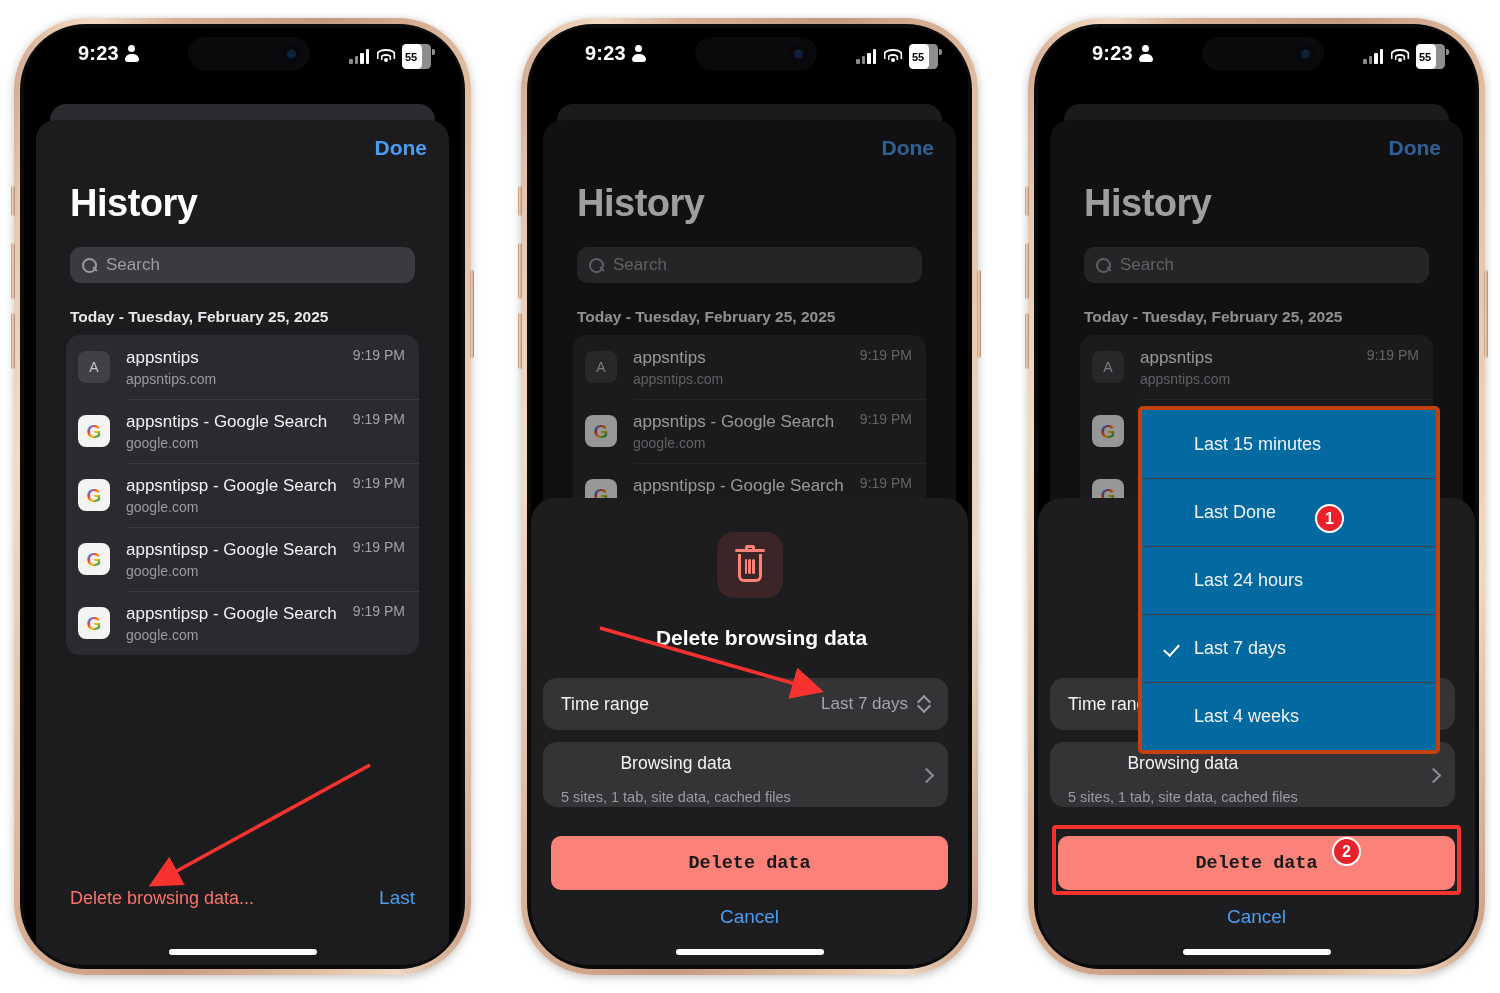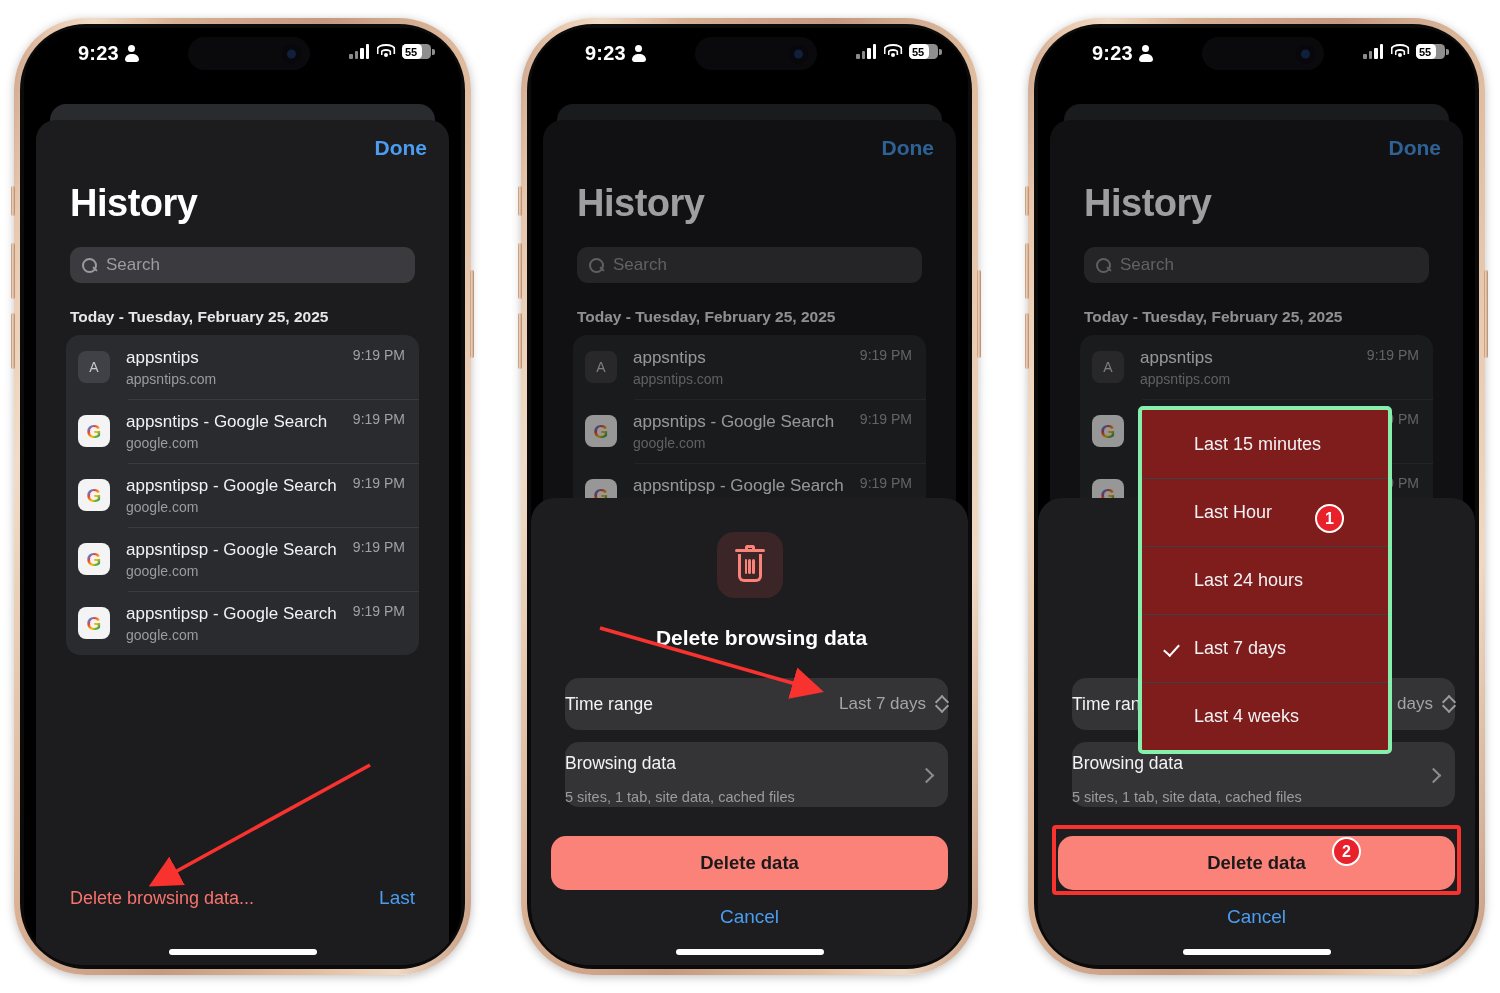--- a/index.html
+++ b/index.html
@@ -64,21 +64,21 @@
   .bars i { width: 3.5px; background: #fff; border-radius: 1px; display:block; }
   .bars i.b1 { height: 5px;  background:#8a8a8a; }
   .bars i.b2 { height: 8px;  background:#8a8a8a; }
   .bars i.b3 { height: 11px; }
   .bars i.b4 { height: 15px; }
   .wifi { position: relative; width: 19px; height: 15px; }
   .wifi span { position:absolute; left:50%; transform:translateX(-50%); border:2.2px solid #fff; border-bottom:none; border-radius:50% 50% 0 0; }
   .wifi .w1 { width:19px; height:9.5px; top:0; }
   .wifi .w2 { width:11px; height:6px; top:4.5px; }
   .wifi .w3 { width:4px;  height:4px;  top:9px; border-radius:50%; border:none; background:#fff; }
-  .battery { position: relative; width: 29px; height: 15px; border-radius: 4.5px; background: #8e8e8e; overflow:visible; }
+  .battery { position: relative; width: 29px; height: 25px; border-radius: 4.5px; background: #8e8e8e; overflow:visible; }
   .battery .fill { position:absolute; left:0; top:0; bottom:0; width: 20px; border-radius:4.5px; background:#fff; }
   .battery .pct { position:absolute; inset:0; display:flex; align-items:center; justify-content:flex-start; padding-left:3px; font-size:11px; font-weight:700; color:#000; }
   .battery::after { content:""; position:absolute; right:-3.5px; top:4.5px; width:2.5px; height:6px; border-radius:0 2px 2px 0; background:#8e8e8e; }
 
   
   .app { position: absolute; inset: 0; background:#000; }
   .card-behind {
     position: absolute; left: 26px; right: 26px; top: 76px; height: 60px;
     background:#2a2b2e; border-radius: 16px 16px 0 0;
   }
@@ -158,54 +158,54 @@
   .trash .body { position:absolute; top:5px; left:3px; width:24px; height:28px; border:3px solid #fa8279; border-top:none; border-radius: 0 0 6px 6px; }
   .trash .body::before, .trash .body::after, .trash .mid { content:""; position:absolute; top:5px; width:2.6px; height:15px; background:#fa8279; border-radius:2px; }
   .trash .body::before { left:4px; } .trash .body::after { right:4px; }
   .trash .mid { left: 50%; margin-left:-1.3px; }
 
   .sheet-title {
     position: absolute; left: 0; right: 0; top: 128px; text-align: center;
     font-size: 21px; font-weight: 700; color: #fff; margin-left: 24px;
   }
   .opt-row {
-    position: absolute; left: 34px; right: 20px; height: 52px;
+    position: absolute; left: 12px; right: 20px; height: 52px;
     background: #343437; border-radius: 14px;
-    display: flex; align-items: center; padding: 0 0;
+    display: flex; align-items: center; padding: 0 18px; text-align: center;
   }
   .opt-time { top: 180px; }
   .opt-data { top: 244px; height: 65px; align-items: flex-start; padding-top: 11px; }
   .opt-label { font-size: 17.5px; color: #f3f3f5; font-weight: 500; }
   .opt-right { margin-left: auto; display: flex; align-items: center; gap: 10px; font-size: 17px; color: #a4a4a9; }
   .chev-ud { position: relative; width: 12px; height: 18px; flex:none; }
   .chev-ud::before, .chev-ud::after {
     content:""; position:absolute; left:1px; width:8px; height:8px; border-left:2px solid #9a9aa0; border-top:2px solid #9a9aa0;
   }
   .chev-ud::before { top:2px; transform: rotate(45deg); }
   .chev-ud::after  { bottom:2px; transform: rotate(-135deg); }
   .opt-sub { font-size: 14.5px; color: #9b9ba0; margin-top: 15px; }
   .chev-r { position: absolute; right: 18px; top: 50%; margin-top: -7px; width: 9px; height: 14px; }
   .chev-r::after { content:""; position:absolute; left:0; top:2px; width:9px; height:9px; border-right:2px solid #8b8b91; border-top:2px solid #8b8b91; transform: rotate(45deg); }
 
   .delete-btn {
     position: absolute; left: 20px; right: 20px; top: 338px; height: 54px;
-    background: #fa8279; border-radius: 15px;
+    background: #fa8279; border-radius: 10px;
     display: flex; align-items: center; justify-content: center;
-    font-size: 18.5px; font-weight: 600; color: #1a1a1a;
+    font-size: 18.5px; font-weight: 600; color: #1a1a1a; font-family: Liberation Mono, monospace;
   }
   .cancel-btn {
     position: absolute; left: 0; right: 0; top: 408px; text-align: center;
     font-size: 19px; color: #4a9df0; font-weight: 500;
   }
 
   
   .dropdown {
-    position: absolute; left: 100px; top: 378px; width: 254px;
-    background: #7f1d1d; border-radius: 5px; z-index: 60;
-    border: 4px solid #86efac; overflow: hidden;
+    position: absolute; left: 100px; top: 378px; width: 302px;
+    background: #0369a1; border-radius: 5px; z-index: 60;
+    border: 4px solid #c2410c; overflow: hidden;
   }
   .dd-item { position: relative; height: 68px; display: flex; align-items: center; padding-left: 52px; font-size: 18px; color: #f2f2f4; }
   .dd-item + .dd-item::before { content:""; position:absolute; left:0; right:0; top:0; height:1px; background:#414145; }
   .dd-check { position: absolute; left: 22px; top: 50%; margin-top: -9px; width: 17px; height: 17px; }
   .dd-check::after { content:""; position:absolute; left:3px; top:2px; width:7px; height:13px; border-right:2.4px solid #fff; border-bottom:2.4px solid #fff; transform: rotate(42deg); }
 
   
   .anno { position: absolute; z-index: 80; pointer-events: none; }
   .num-badge {
     position: absolute; z-index: 90;
@@ -547,21 +547,21 @@
         <div class="home-ind"></div>
       </div>
 
       <div class="hl-box" style="left:14px; top:797px; right:14px; height:70px;"></div>
 
       <div class="dropdown">
         <div class="dd-item">
             <span>Last 15 minutes</span>
           </div>
         <div class="dd-item">
-            <span>Last Hour</span>
+            <span>Last Done</span>
           </div>
         <div class="dd-item">
             <span>Last 24 hours</span>
           </div>
         <div class="dd-item">
             <span class="dd-check"></span>
             <span>Last 7 days</span>
           </div>
         <div class="dd-item">
             <span>Last 4 weeks</span>

